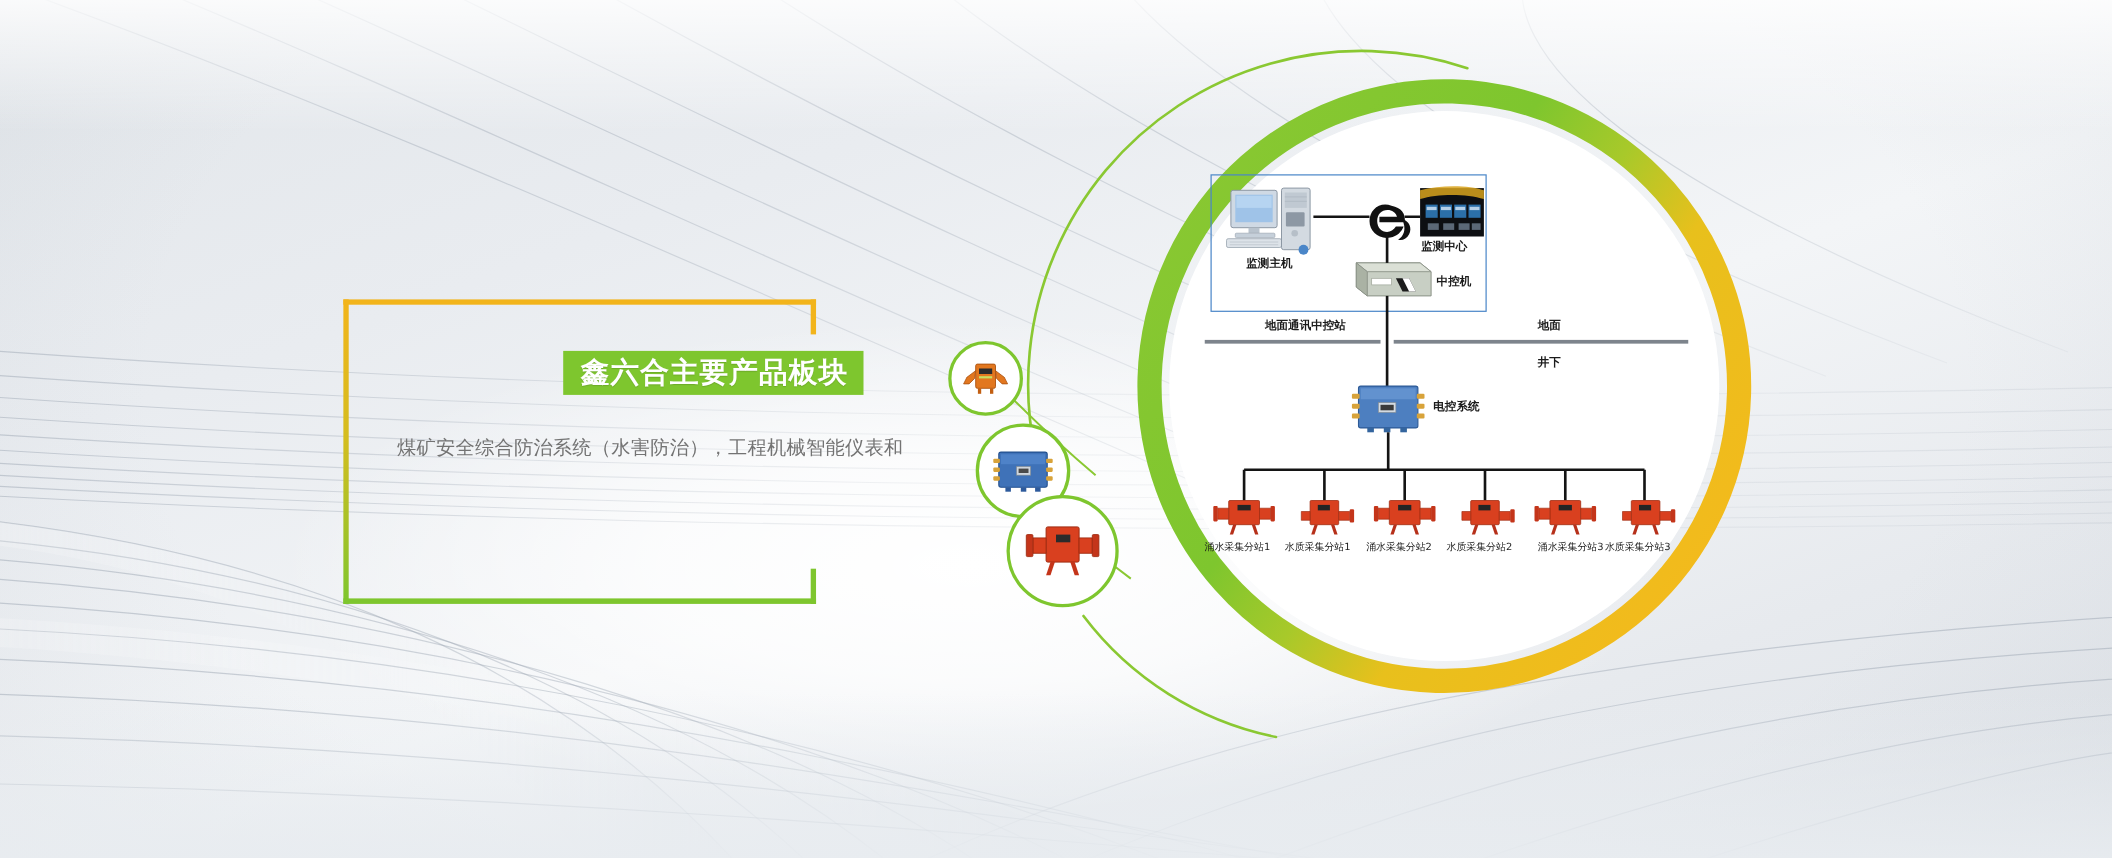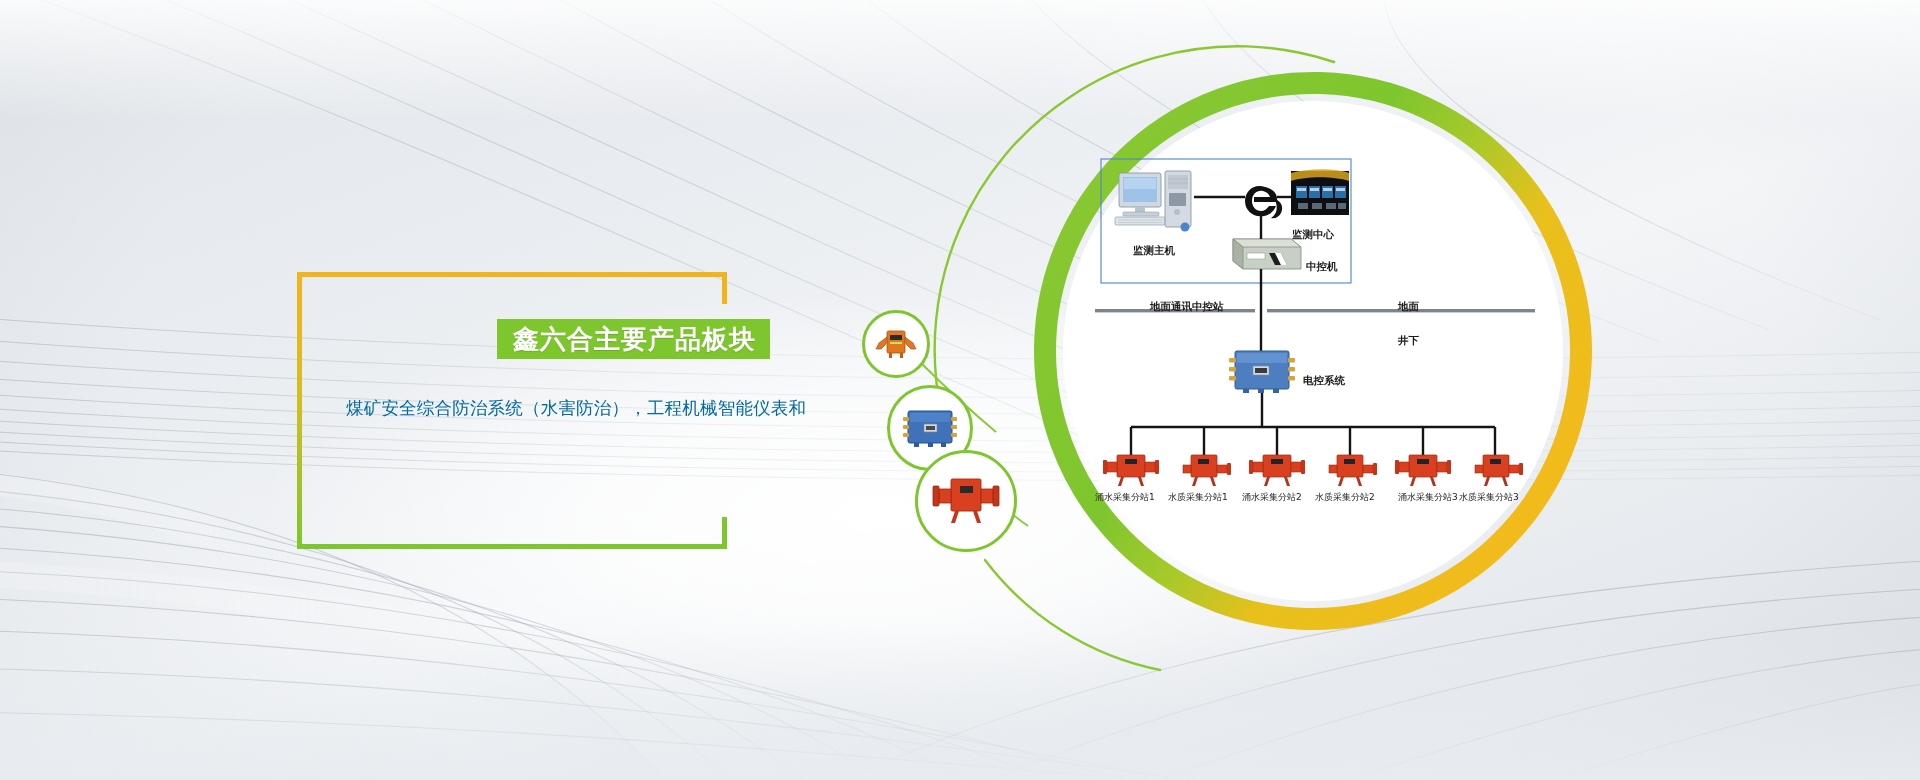--- a/index.html
+++ b/index.html
@@ -18,35 +18,35 @@
   }
   .bg-lines{position:absolute;inset:0;}
   .vignette{position:absolute;inset:0;
     background:radial-gradient(ellipse 1500px 900px at 50% 45%, rgba(255,255,255,0) 55%, rgba(176,184,194,0.28) 100%);}
   .topfade{position:absolute;left:0;top:0;width:1920px;height:120px;
     background:linear-gradient(to bottom,rgba(255,255,255,0.85),rgba(255,255,255,0));}
   .botfade{position:absolute;left:0;bottom:0;width:1920px;height:150px;
     background:linear-gradient(to top,rgba(232,236,240,0.9),rgba(255,255,255,0));}
 
   
-  .panel{position:absolute;left:297px;top:272px;width:430px;height:205px;padding-left:36px;}
+  .panel{position:absolute;left:312px;top:272px;width:430px;height:205px;padding-left:36px;}
   .frame-svg{position:absolute;left:0;top:0;}
   .title-banner{
     position:absolute;left:200px;top:47px;height:40px;
     background:#7ec62e;display:flex;align-items:center;
     padding:0 14px 0 16px;box-sizing:border-box;
   }
   .title-banner span{
     color:#ffffff;font-size:26px;font-weight:bold;letter-spacing:1px;
     line-height:1;white-space:nowrap;
     text-shadow:0 1px 1px rgba(0,0,0,0.14);
   }
   .body-copy{
     position:absolute;left:49px;top:115px;width:530px;
-    font-size:17.5px;line-height:43px;color:#0369a1;
+    font-size:17.5px;line-height:43px;color:#737373;
     letter-spacing:0.2px;
   }
   .body-copy div{white-space:nowrap;}
 
   
   .circle-wrap{position:absolute;left:910px;top:40px;width:1010px;height:700px;}
   .ring-svg{position:absolute;left:0;top:0;}
   .disc{
     position:absolute;left:153px;top:61px;width:500px;height:500px;border-radius:50%;
     background:#ffffff;
@@ -58,21 +58,21 @@
     display:flex;align-items:center;justify-content:center;}
   .bubble svg{display:block;}
   .b1{left:-48px;top:270px;width:68px;height:68px;}
   .b2{left:-23px;top:345px;width:86px;height:86px;}
   .b3{left:5px;top:410px;width:102px;height:102px;}
 
   
   .diagram{position:absolute;left:185px;top:115px;width:440px;height:400px;}
   .diagram svg{display:block;}
   .dlabel{position:absolute;font-size:10.5px;color:#1b1b1b;white-space:nowrap;
-    font-weight:bold;letter-spacing:0px;margin-top:11px;}
+    font-weight:bold;letter-spacing:0px;}
   .dlabel-sm{position:absolute;font-size:9px;color:#1b1b1b;white-space:nowrap;
     font-weight:normal;}
 </style>
 </head>
 <body>
 
 <div id="stage">
 
   <div class="bg-base"></div>
 

